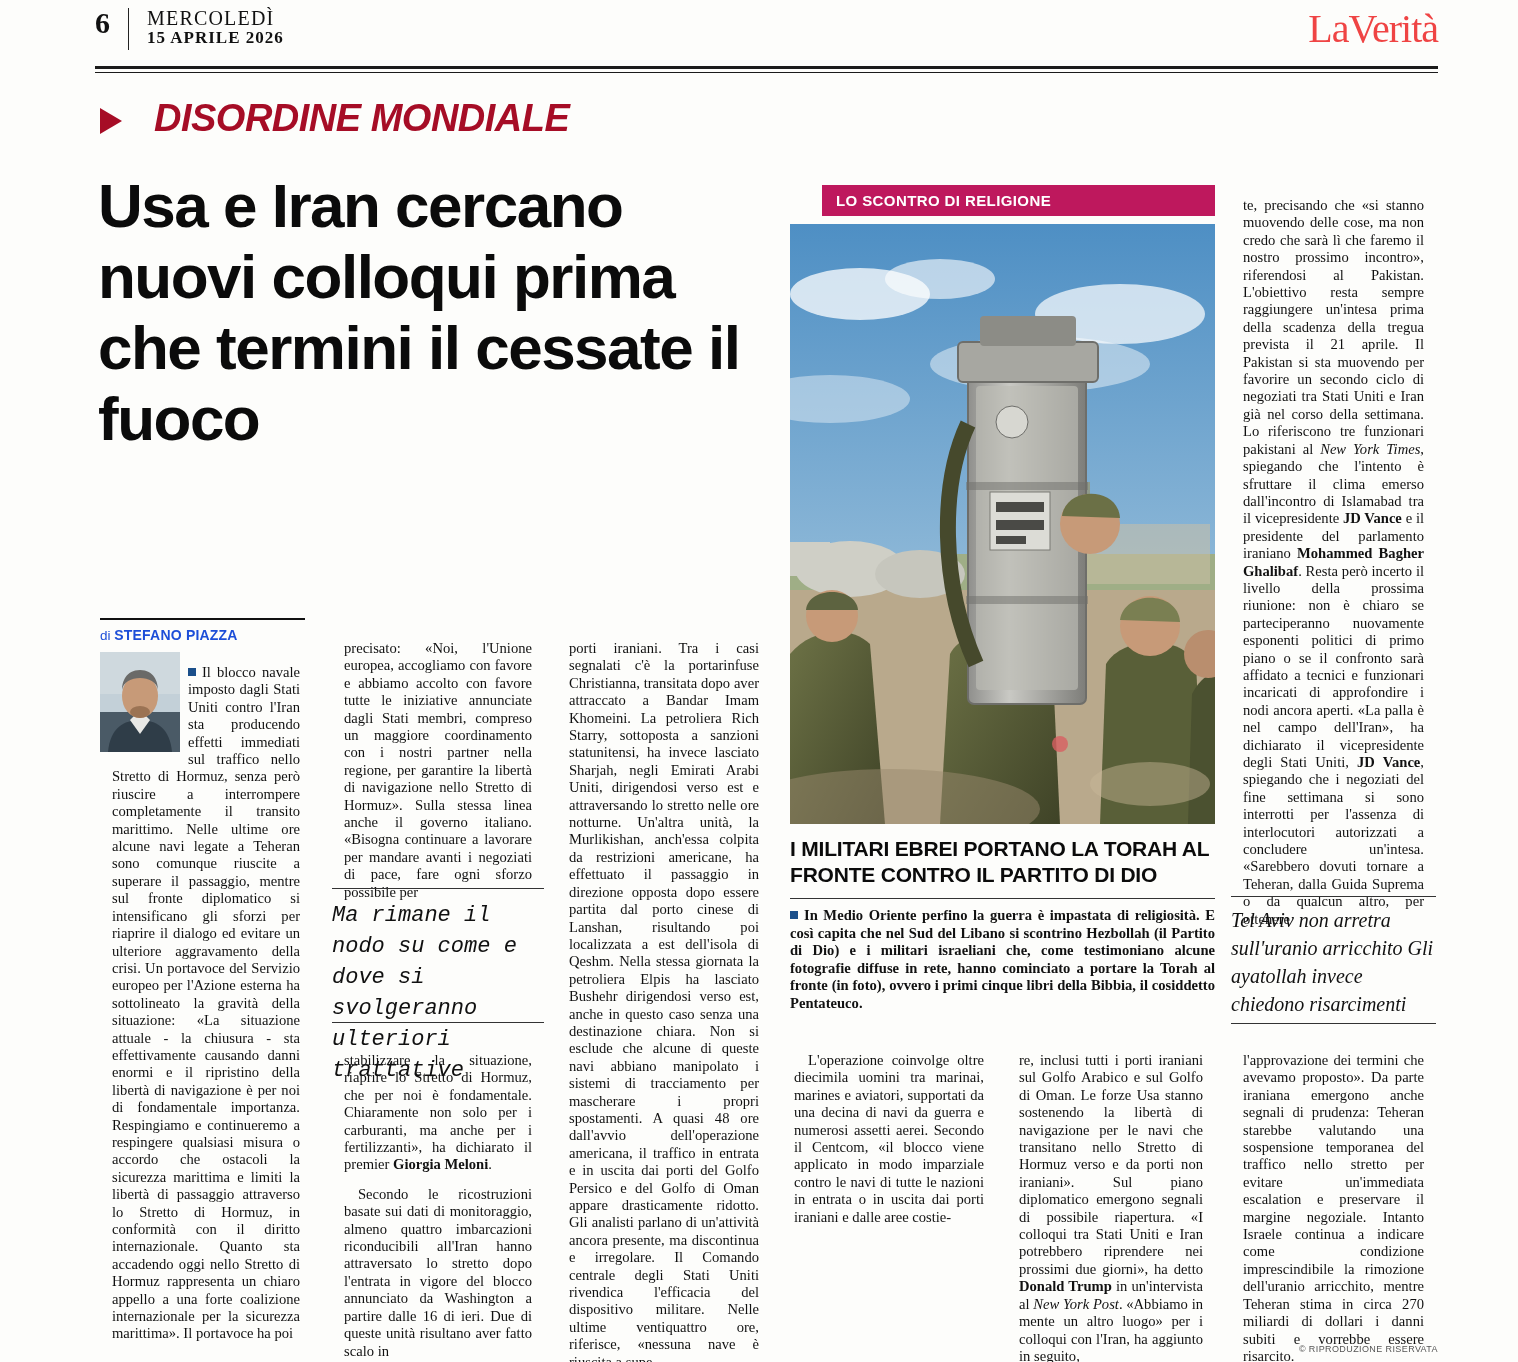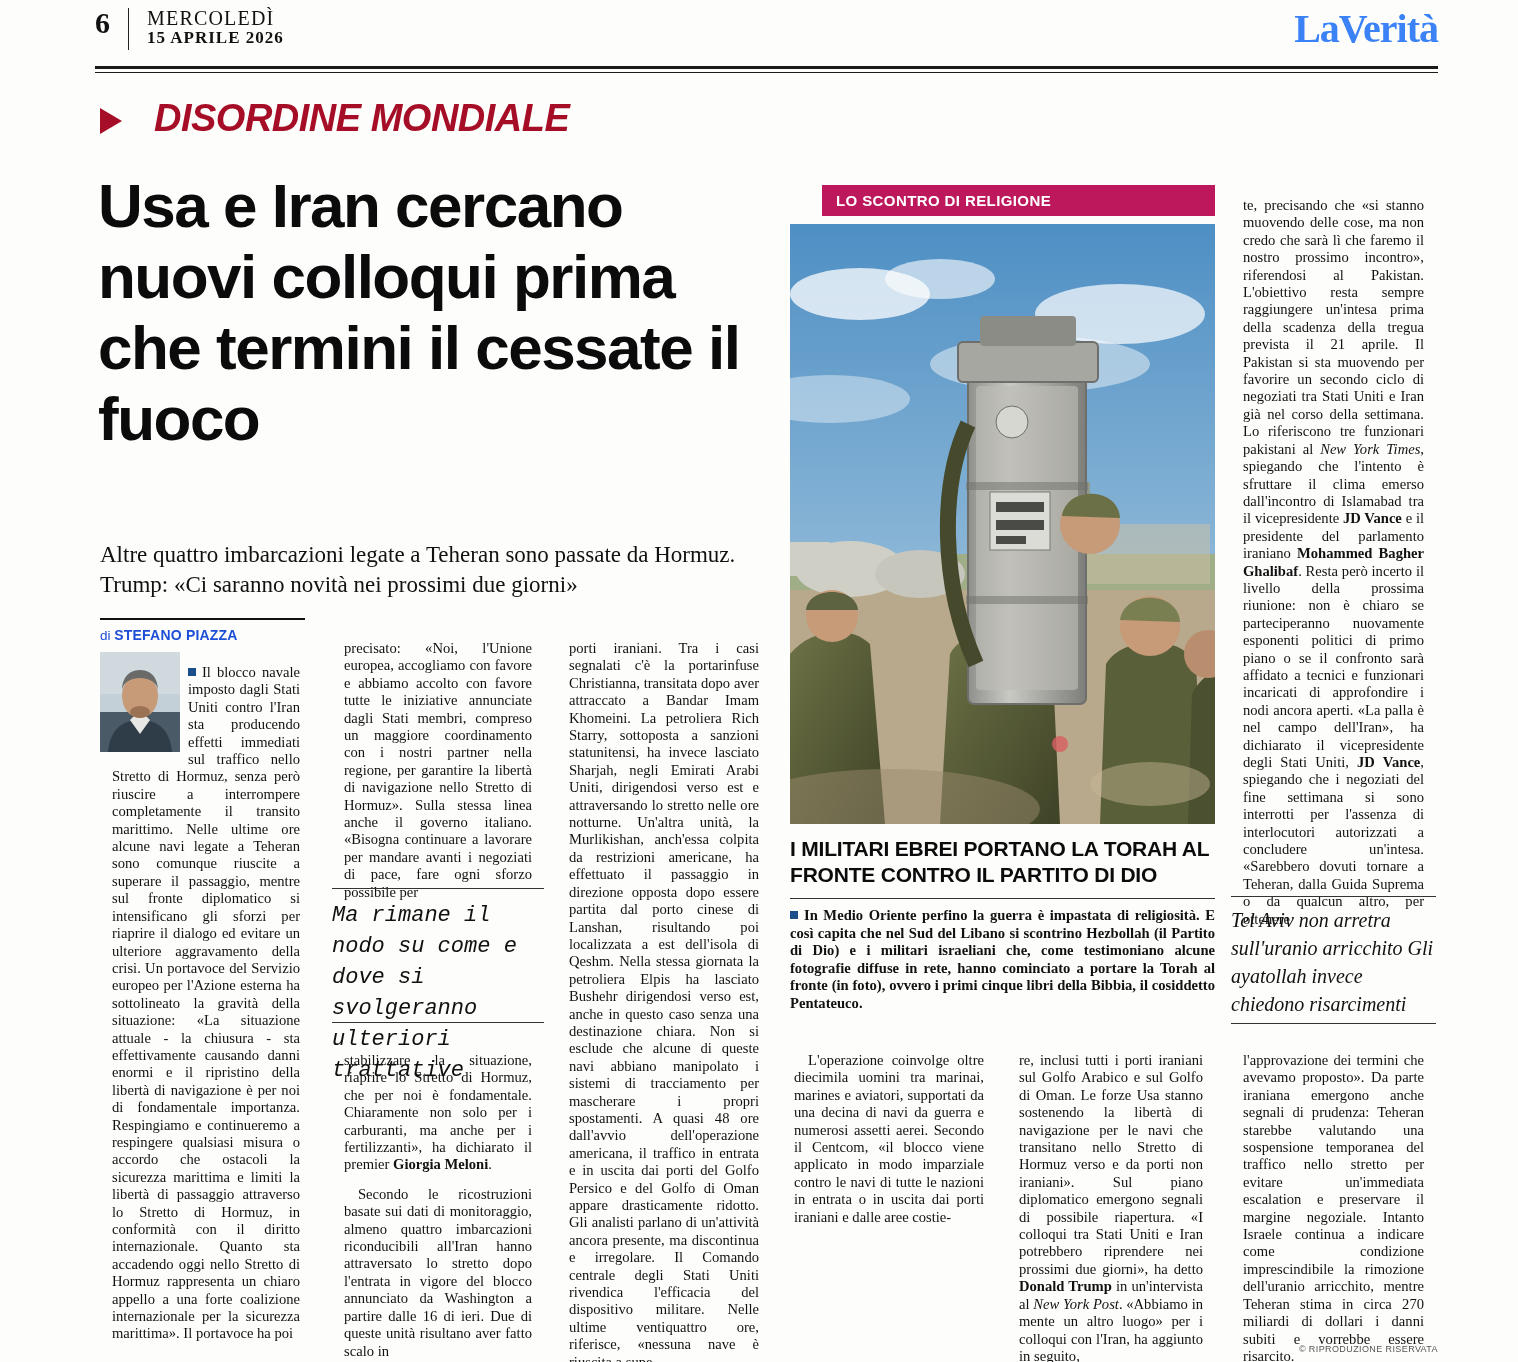--- a/index.html
+++ b/index.html
@@ -54,23 +54,23 @@
     letter-spacing: 0.6px;
     line-height: 20px;
     color: #111;
   }
   .masthead-date .d1 { font-size: 20px; letter-spacing: 1.2px;}
   .masthead-date .d2 { font-weight: bold; font-size: 17px; letter-spacing: 1px;}
   .brand {
     margin-left: auto;
     font-family: "Liberation Serif", serif;
     font-size: 40px;
-    font-weight: bold;
+    font-weight: normal;
     letter-spacing: -1px;
-    color: #3b82f6;
+    color: #ef4444;
     line-height: 42px;
   }
 
   .rule-top {
     position: absolute;
     left: 95px;
     right: 80px;
     top: 66px;
     height: 3px;
     background: #1b1b1b;
@@ -331,21 +331,20 @@
   </div>
   <div class="rule-top"></div>
   <div class="rule-top2"></div>
 
   <div class="kicker">
     <div class="kicker-arrow"></div>
     <div class="kicker-text">DISORDINE MONDIALE</div>
   </div>
 
   <div class="headline">Usa e Iran cercano nuovi colloqui prima che termini il cessate il fuoco</div>
-  <div class="subhead">Altre quattro imbarcazioni legate a Teheran sono passate da Hormuz. Trump: «Ci saranno novità nei prossimi due giorni»</div>
 
   <div class="byline-rule"></div>
   <div class="byline">
     <span>di</span>
     <b>STEFANO PIAZZA</b>
   </div>
 
   <div class="portrait">
     <svg width="80" height="100" viewBox="0 0 80 100">
       <rect x="0" y="0" width="80" height="100" fill="#c3d0d8"></rect>

